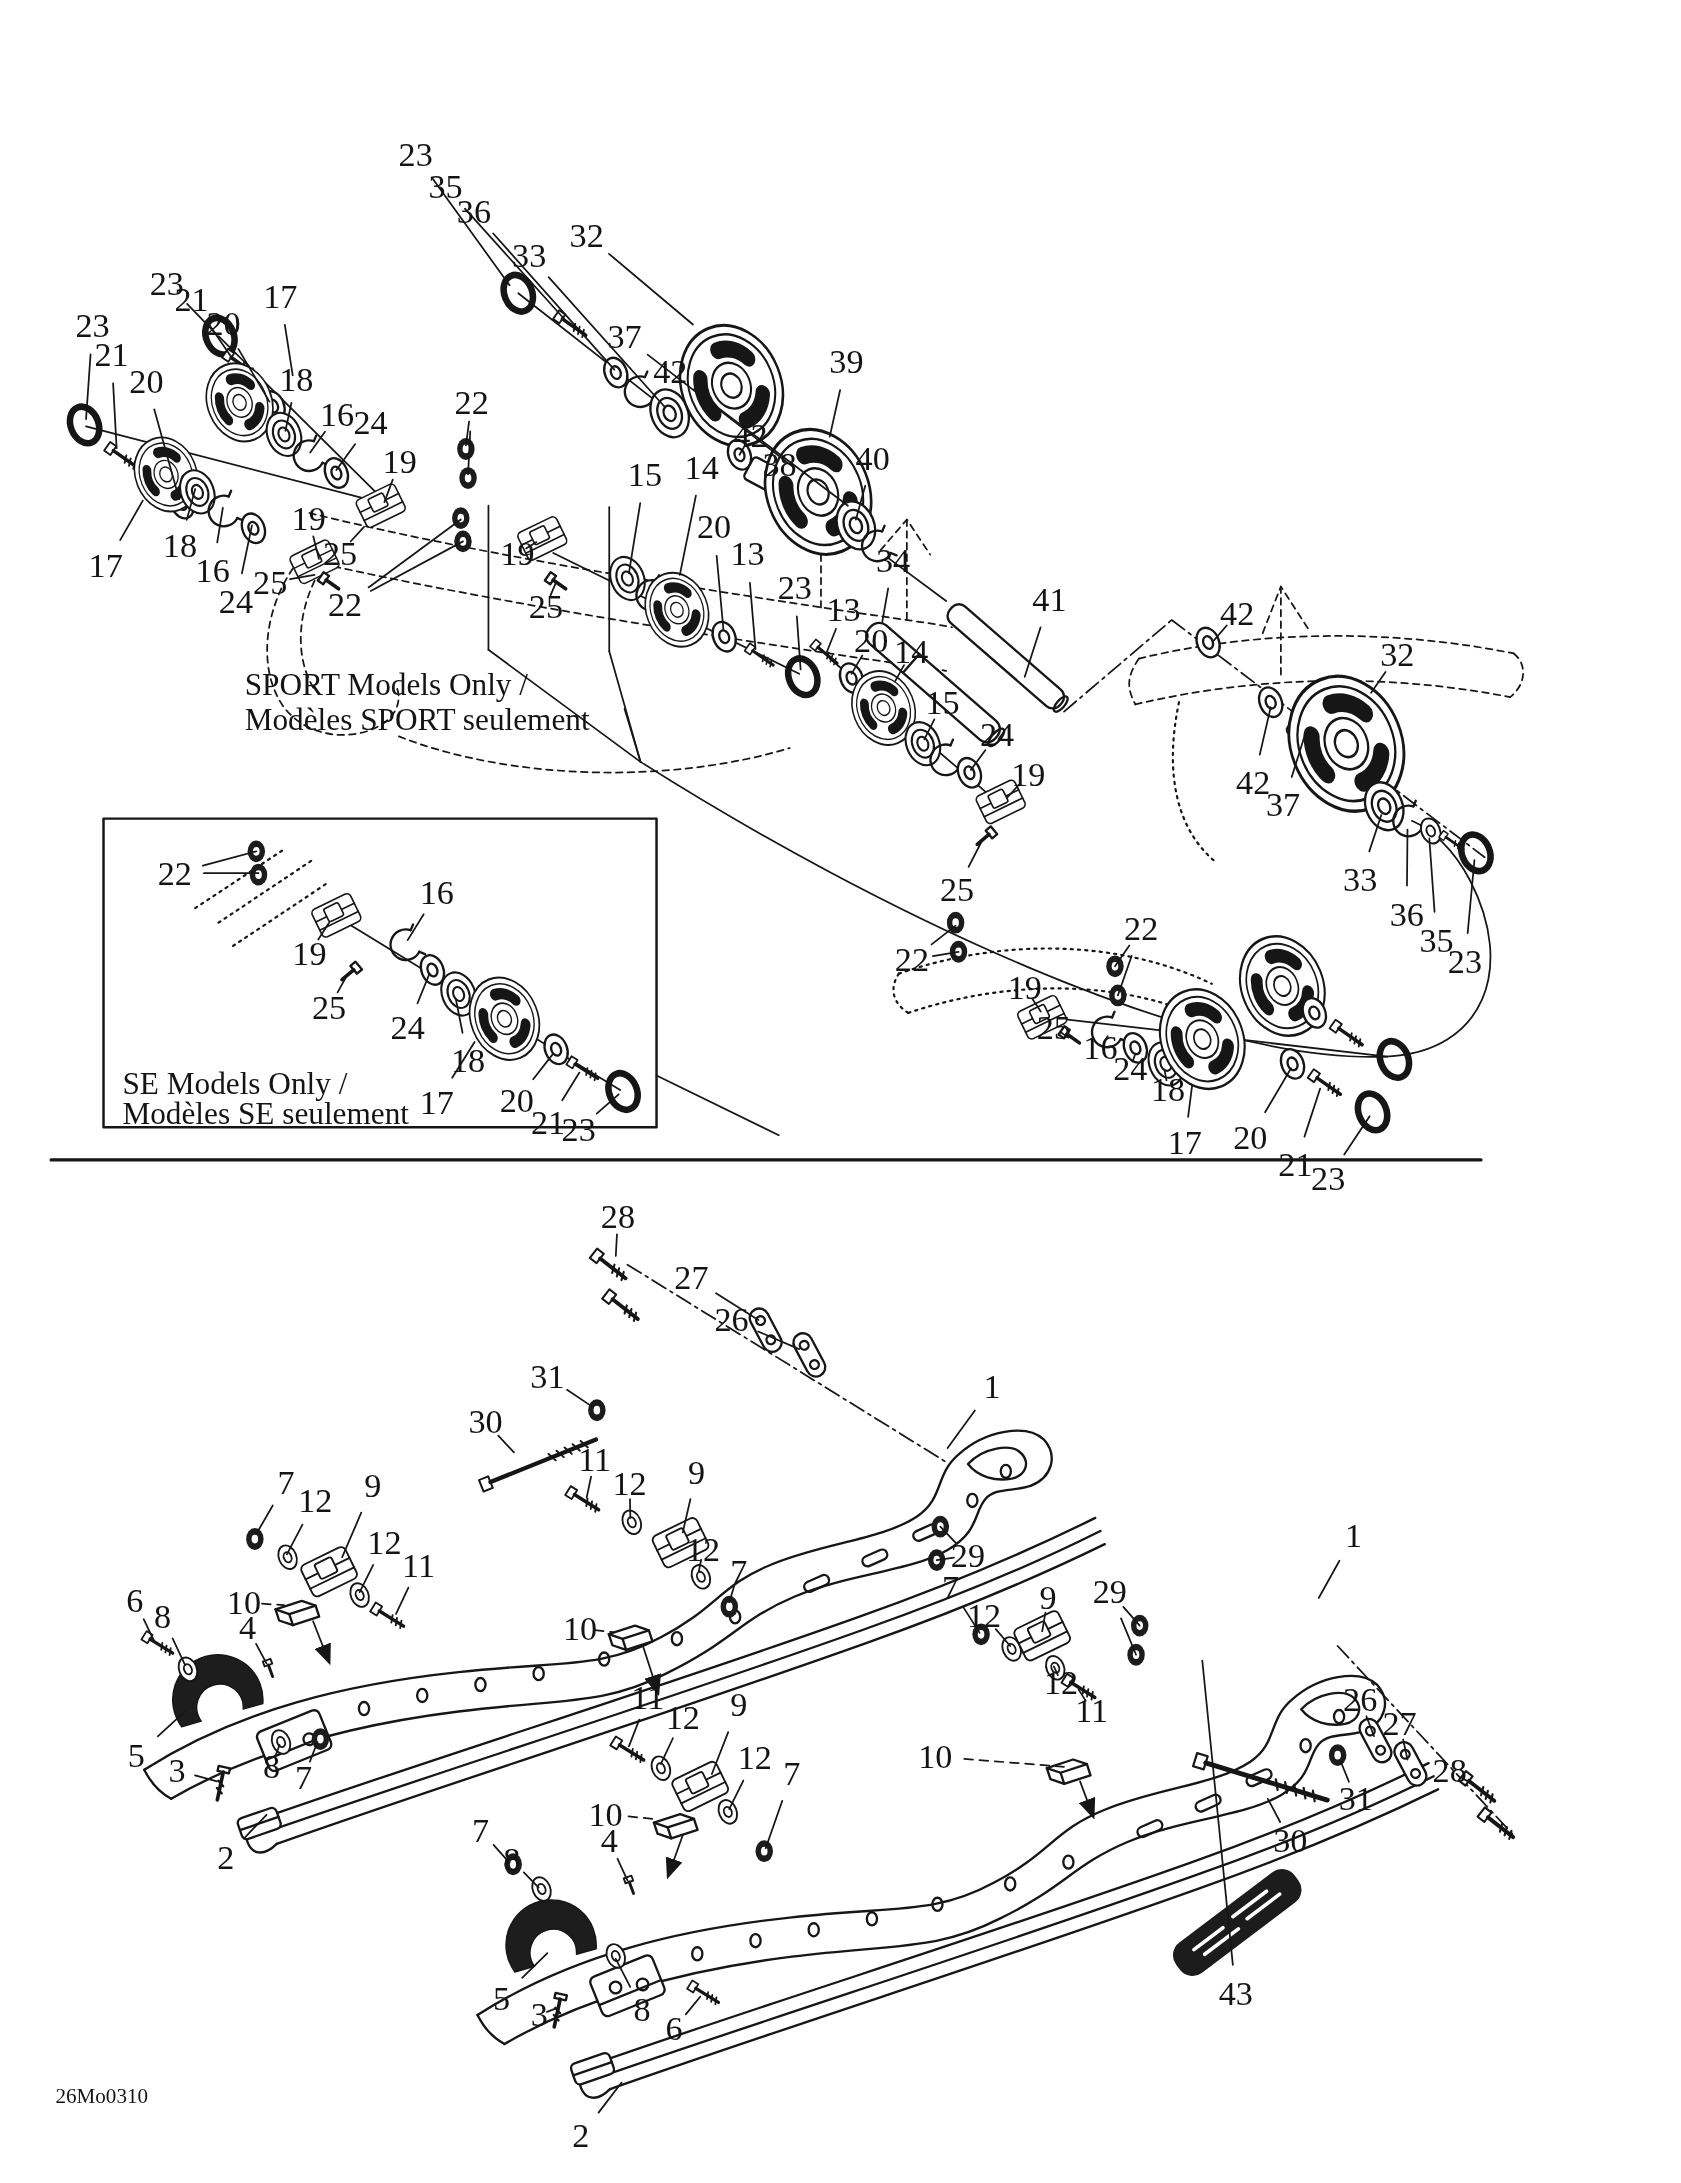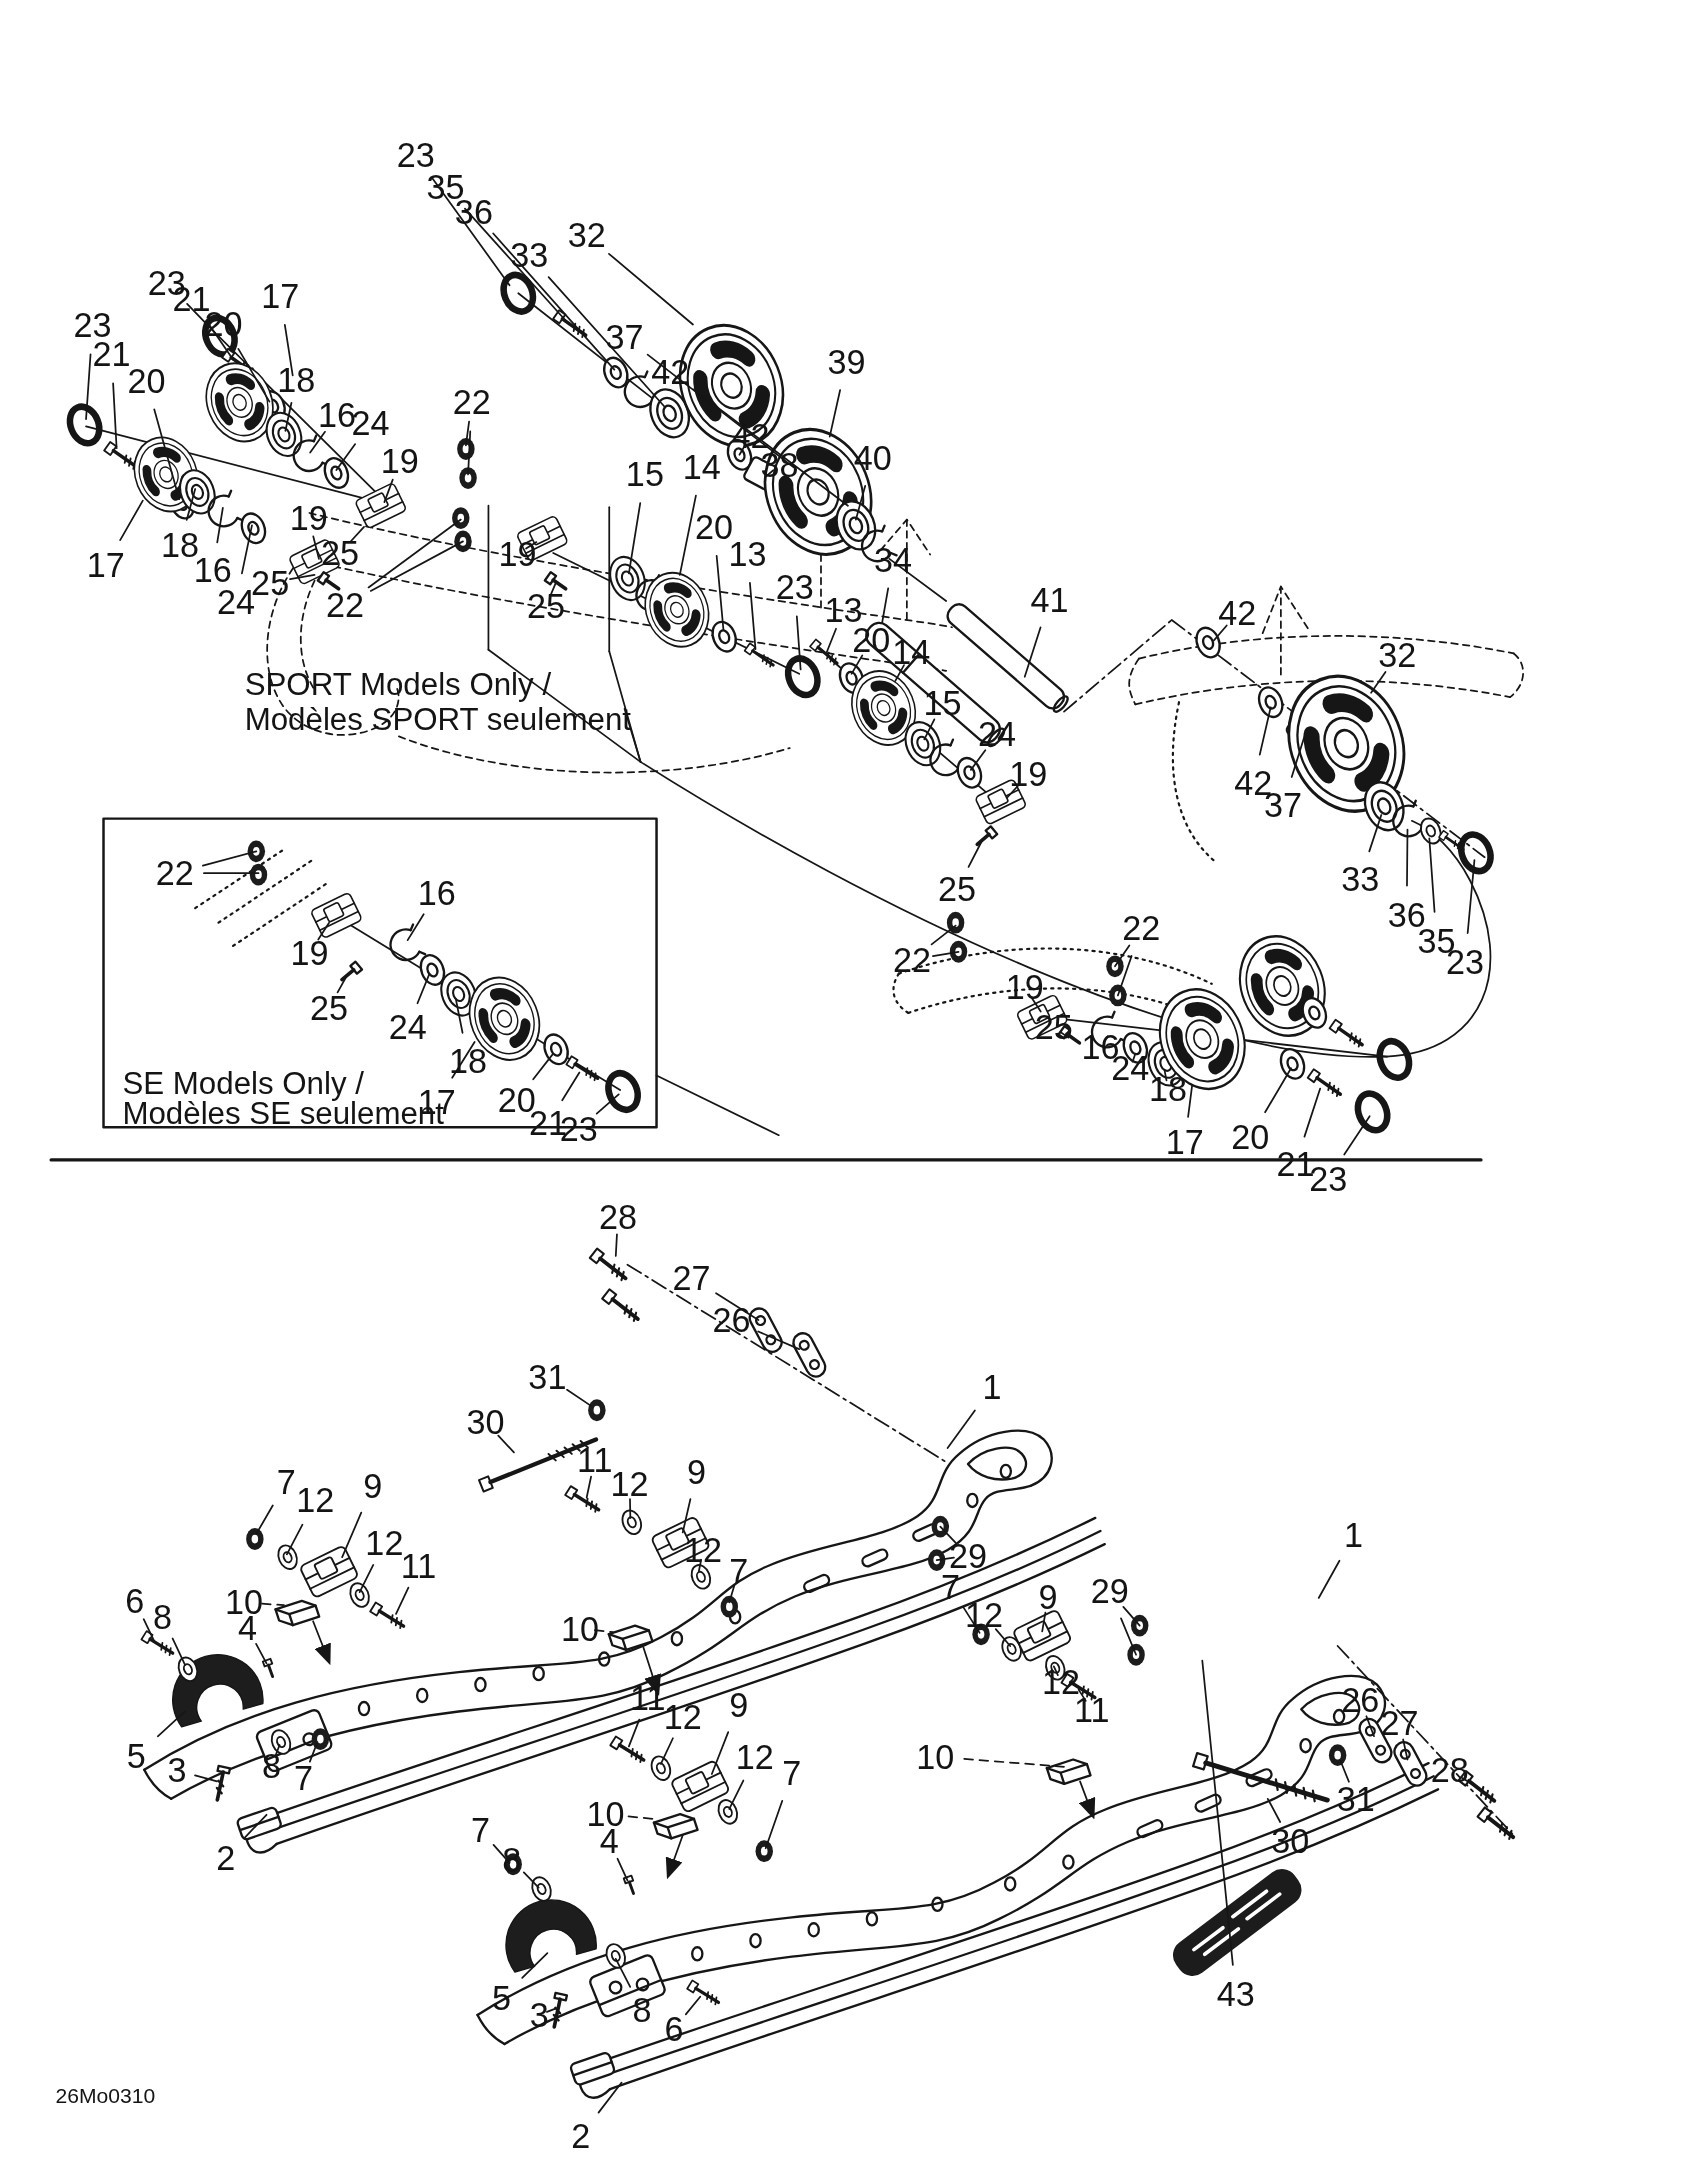--- a/index.html
+++ b/index.html
@@ -1,17 +1,17 @@
 <!DOCTYPE html>
 <html style="font-size:11.6px"><head>
 <meta charset="utf-8">
 <style>
   html,body{margin:0;padding:0;background:#fff;}
   .page{position:relative;width:1562px;height:2183px;background:#fff;
-        font-family:Liberation Sans, sans-serif;}
+        font-family:Liberation Serif, serif;}
   svg{display:block;}
   .art{stroke:#161616;stroke-width:3.2;fill:none;stroke-linecap:round;stroke-linejoin:round;}
   .dark{fill:#1c1c1c;stroke:none;}
   .dashed{stroke-dasharray:9 7;}
   .dotted{stroke-dasharray:3 7;stroke-width:3;}
   .dashdot{stroke-dasharray:22 7 4 7;stroke-width:2.4;}
   .thin{stroke-width:2.4;}
   text{fill:#141414;stroke:none;}
   .callout{font-size:47px;}
   .note{font-size:43px;}

